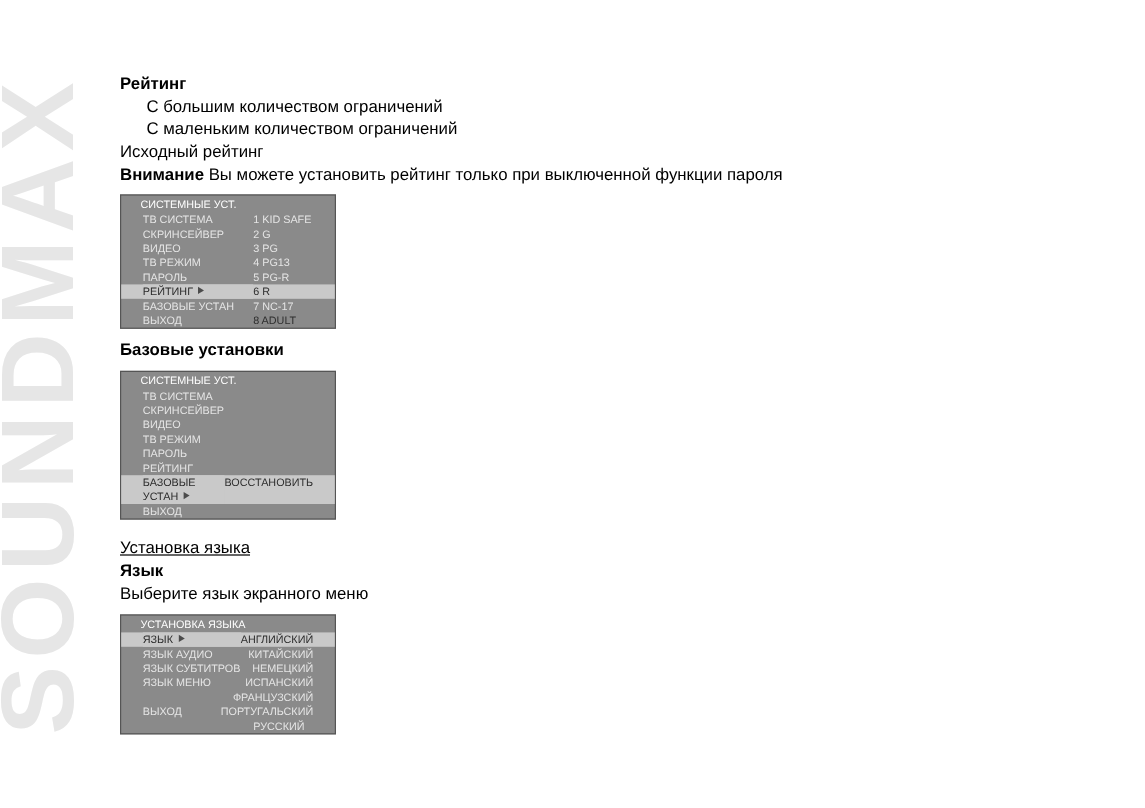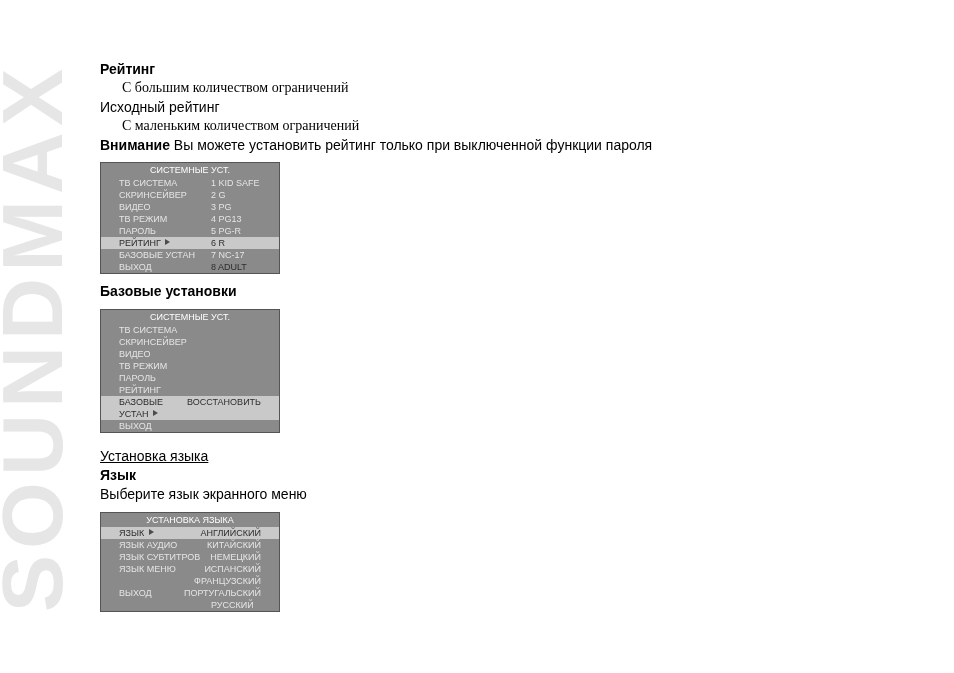--- a/index.html
+++ b/index.html
@@ -29,37 +29,36 @@
     user-select: none;
     pointer-events: none;
   }
   .content {
     position: absolute;
     left: 100px;
     top: 60px;
     width: 820px;
   }
   .b { font-weight: 700; }
-  .ind { padding-left: 22px; display: block; font-family: Liberation Serif, serif;}
+  .ind { padding-left: 22px; display: block;}
   .u { text-decoration: underline; }
   p { margin: 0; line-height: 1.35; }
 
   .osd {
     background: #8a8a8a;
     color: #e5e5e5;
     font-family: Arial, sans-serif;
     font-size: 9px;
     border: 1px solid #555;
     margin-top: 8px;
     margin-bottom: 8px;
   }
   .osd .title {
-    text-align: center;
     font-size: 9px;
-    padding: 2px 0;
+    padding: 2px 16px;
     color: #fff;
   }
   .osd .row {
     display: flex;
     padding: 0 18px;
     line-height: 12px;
   }
   .osd .left { width: 92px; }
   .osd .right { flex: 1; }
   .osd .sel .left,
@@ -86,24 +85,24 @@
 <body>
 
 <div class="brand">SOUNDMAX</div>
 
 <div class="content">
 
   <p><span class="b">Рейтинг</span></p>
   <p>
       <span class="ind">С большим количеством ограничений</span>
     </p>
-  <p>Исходный рейтинг</p>
   <p>
       <span class="ind">С маленьким количеством ограничений</span>
     </p>
+  <p>Исходный рейтинг</p>
   <p>
     <span class="b">Внимание</span><span>  Вы можете установить рейтинг только при выключенной функции пароля</span>
   </p>
 
   <div class="osd small1">
     <div class="title">СИСТЕМНЫЕ УСТ.</div>
     <div class="row">
         <div class="left">ТВ СИСТЕМА</div>
         <div class="right">1  KID SAFE</div>
       </div>

